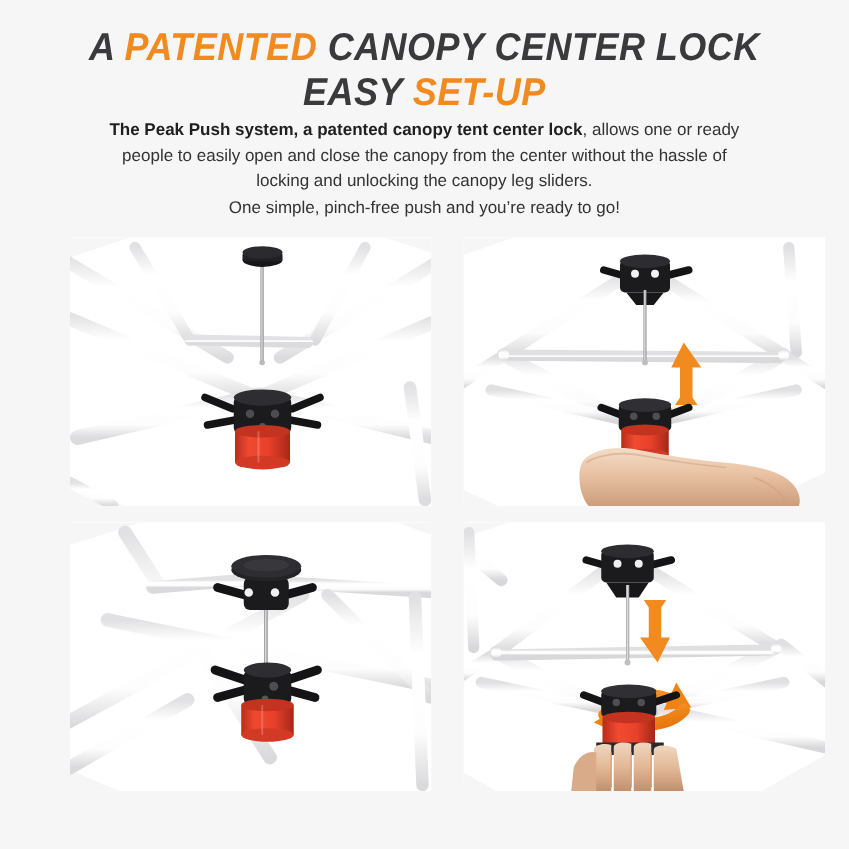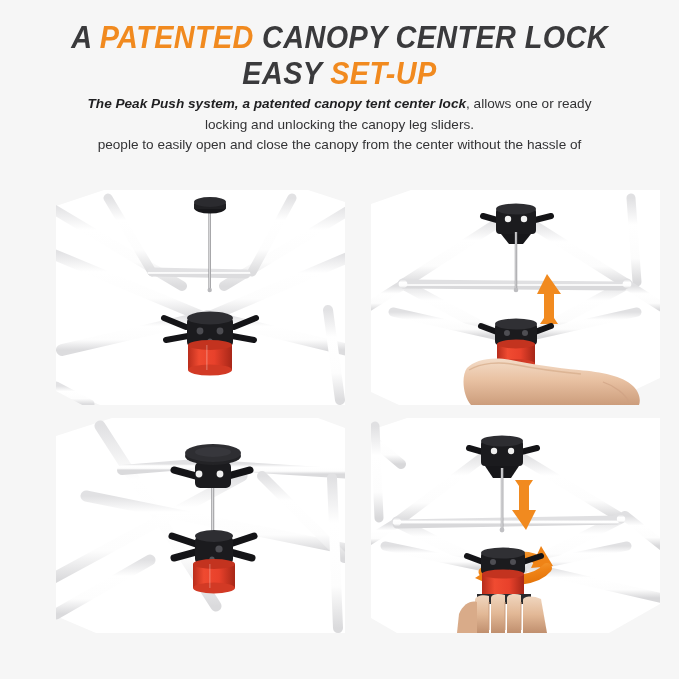--- a/index.html
+++ b/index.html
@@ -45,21 +45,21 @@
   .body-copy {
     position: absolute;
     top: 94px;
     left: 36px;
     width: 607px;
     text-align: center;
     font-size: 13.6px;
     line-height: 20.5px;
     color: #333335;
   }
-  .body-copy .strong { font-weight: bold; color: #1f1f21; font-style: italic; }
+  .body-copy .strong { font-weight: bold; color: #1f1f21; }
   .body-copy p { margin: 0; }
 
   
   .panels {
     position: absolute;
     top: 190px;
     left: 0;
     width: 679px;
     height: 444px;
   }
@@ -88,22 +88,23 @@
 
 <div class="page">
 
   <div class="headline">
     <span class="hl-line"><span>A </span><span class="accent">PATENTED</span><span> CANOPY CENTER LOCK</span></span>
     <span class="hl-line"><span>EASY </span><span class="accent">SET-UP</span></span>
   </div>
 
   <div class="body-copy">
     <p><span class="strong">The Peak Push system, a patented canopy tent center lock</span><span>, allows one or ready</span></p>
+    <p>people to easily open and close the canopy from the center without the hassle of</p>
     <p>locking and unlocking the canopy leg sliders.</p>
-    <p>people to easily open and close the canopy from the center without the hassle of</p>
+    <p>One simple, pinch-free push and you’re ready to go!</p>
   </div>
 
   <div class="panels">
 
     <div class="panel p1">
       <div class="sheet"></div>
       <div class="shot">
         <svg viewBox="0 0 289 215" preserveAspectRatio="none">
           <defs>
             <linearGradient id="tube1" x1="0" y1="0" x2="0" y2="1">

